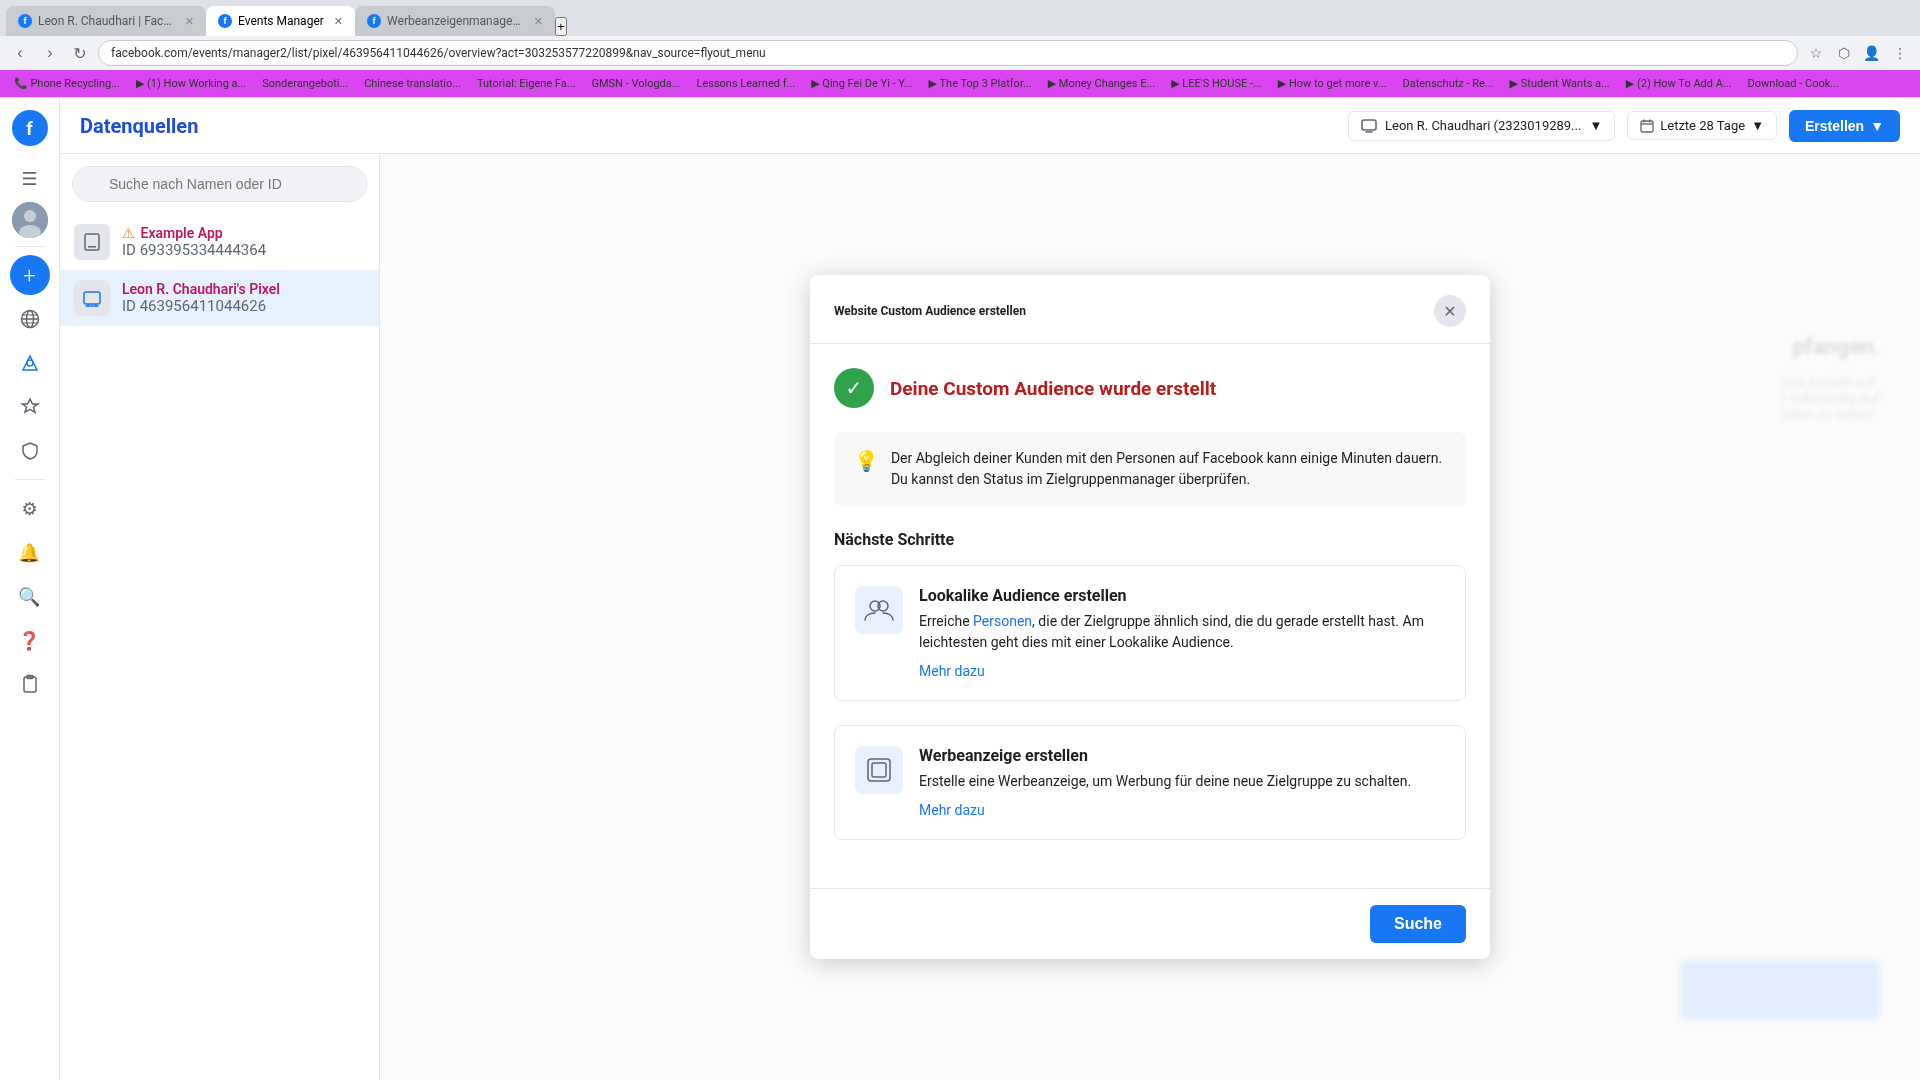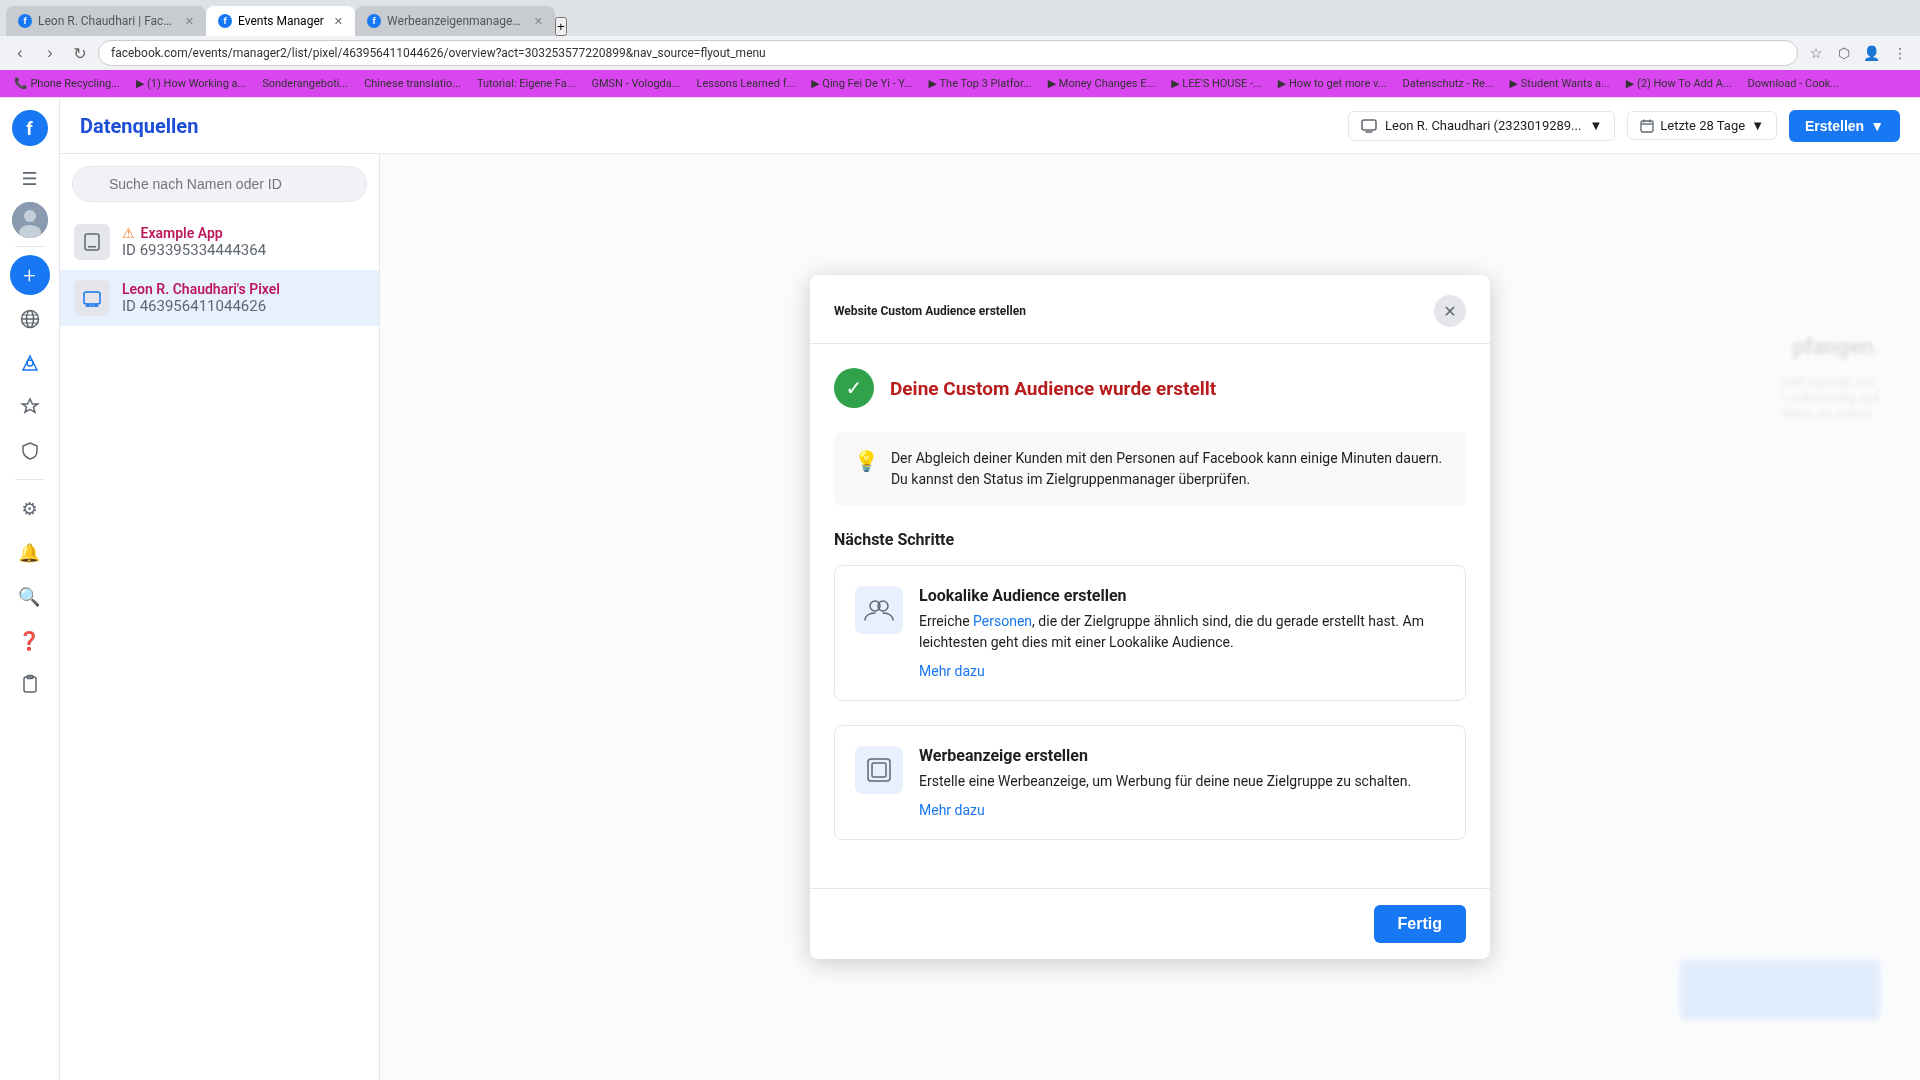--- a/index.html
+++ b/index.html
@@ -331,20 +331,20 @@
                 </div>
                 <div class="step-content">
                   <div class="step-title">Werbeanzeige erstellen</div>
                   <div class="step-desc">Erstelle eine Werbeanzeige, um Werbung für deine neue Zielgruppe zu schalten.</div>
                   <a class="step-link">Mehr dazu</a>
                 </div>
               </div>
             </div>
 
             <div class="modal-footer">
-              <button class="fertig-btn">Fertig</button>
+              <button class="fertig-btn">Suche</button>
             </div>
           </div>
         </div>
       </div>
     </div>
   </div>
 </div>
 
 </body></html>

